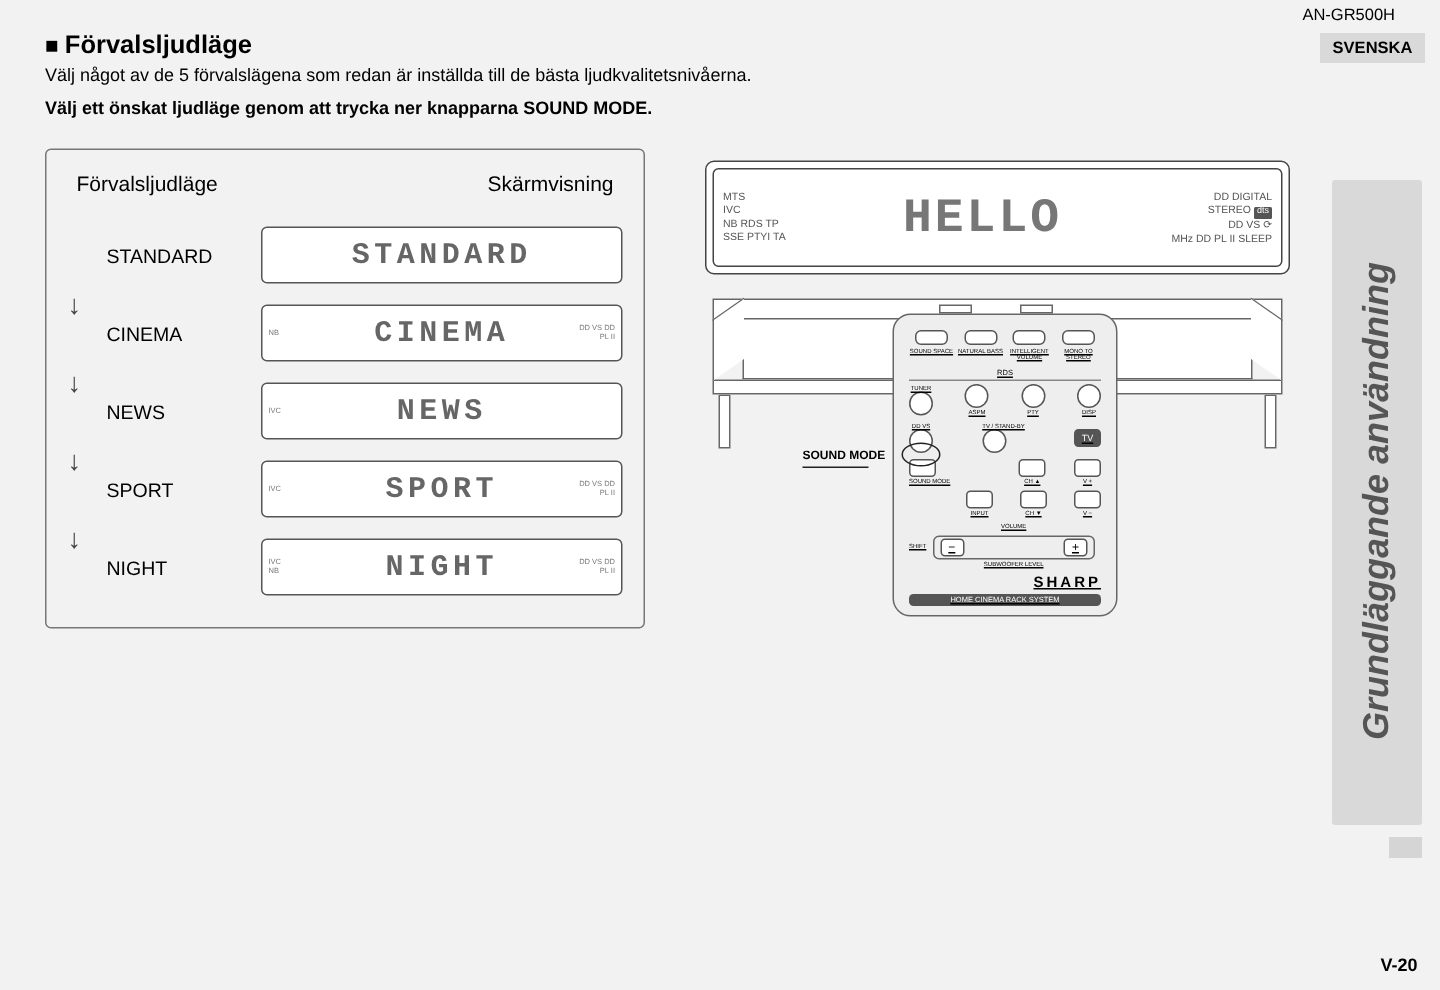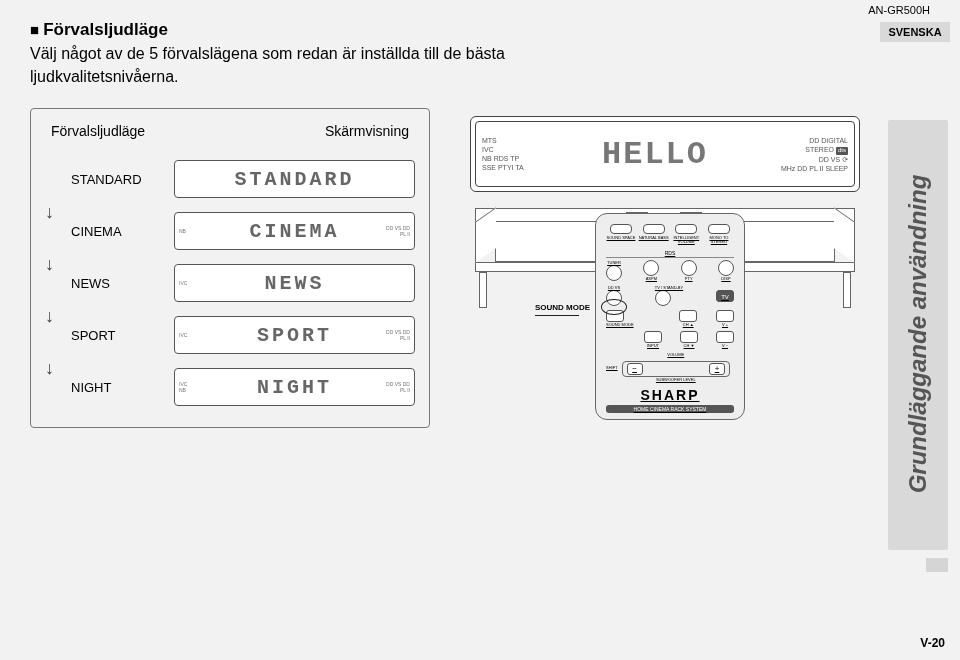--- a/index.html
+++ b/index.html
@@ -66,21 +66,21 @@
 
   h1.section {
     font-size: 17px;
     font-weight: bold;
     margin-bottom: 2px;
   }
   h1.section::before {
     content: "■ ";
     font-size: 15px;
   }
-  .intro { font-size: 16px; line-height: 1.45; max-width: 560px; }
+  .intro { font-size: 12px; line-height: 1.45; max-width: 560px; }
   .instruct { font-size: 12px; font-weight: bold; margin-top: 6px; }
 
   .panel-row {
     display: flex;
     gap: 20px;
     margin-top: 20px;
   }
 
   
   .modes-panel {
@@ -246,21 +246,21 @@
     display:flex; justify-content:space-between;
   }
   .rds-title{ text-align:center; font-size:5px; margin-bottom:-2px; }
   .circle-b { width:16px; height:16px; border:1px solid #555; border-radius:50%; background:#fff; }
   .square-b { width:18px; height:12px; border:1px solid #555; border-radius:3px; background:#fff; }
   .lbl-t { font-size:4px; text-align:center; line-height:1; margin-top:1px;}
   .row { display:flex; justify-content:space-between; align-items:center; margin:4px 0;}
   .row.tiny { font-size:4px; }
   .vol-block { border:1px solid #666; border-radius:4px; display:flex; align-items:center; justify-content:space-between; padding:1px 4px; margin-top:4px; }
   .vol-block .pm { width:16px; height:12px; border:1px solid #555; border-radius:3px; background:#fff; text-align:center; font-size:8px; line-height:10px;}
-  .brand { text-align:center; font-weight:bold; font-size:14px; letter-spacing:2px; margin-top:5px;}
+  .brand { text-align:right; font-weight:bold; font-size:10px; letter-spacing:2px; margin-top:5px;}
   .strip { background:#555; color:#fff; font-size:5px; text-align:center; border-radius:3px; padding:1px 0; margin-top:2px;}
   .sound-mode-callout {
     position:absolute; left:-60px; top:90px;
     font-size:8px; font-weight:bold;
     text-align:center;
   }
   .sound-mode-callout::after {
     content:""; display:block; width:44px; border-top:1.5px solid #222; margin-top:3px;
   }
   .highlight-ring {
@@ -276,20 +276,21 @@
 <div class="side-tab">
   <div class="side-tab-text">Grundläggande användning</div>
 </div>
 <div class="small-grey-box"></div>
 <div class="pagemark">V-20</div>
 
 <div class="content">
 
   <h1 class="section">Förvalsljudläge</h1>
   <p class="intro">Välj något av de 5 förvalslägena som redan är inställda till de bästa ljudkvalitetsnivåerna.</p>
+  <p class="instruct">Välj ett önskat ljudläge genom att trycka ner knapparna SOUND MODE.</p>
 
   <div class="panel-row">
 
     <div class="modes-panel">
       <div class="mp-head">
         <span>Förvalsljudläge</span>
         <span>Skärmvisning</span>
       </div>
 
       <div class="mp-row">

